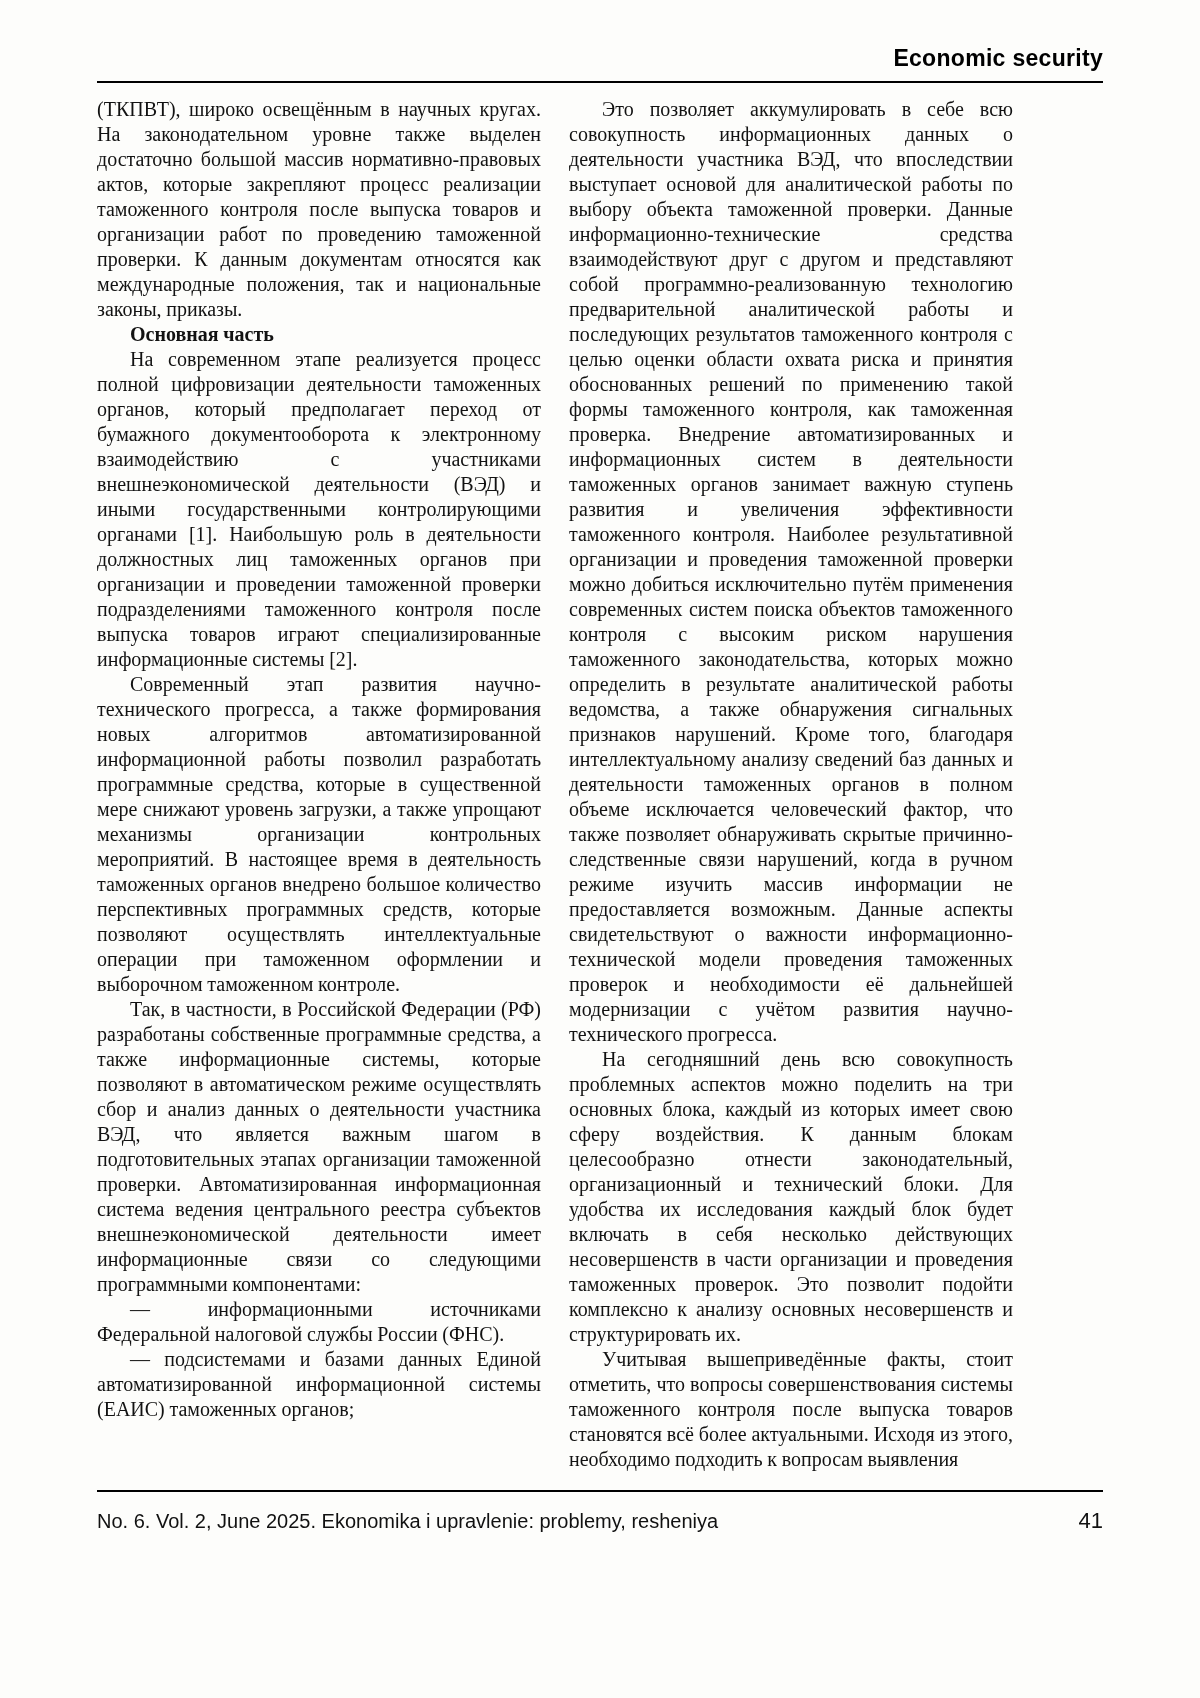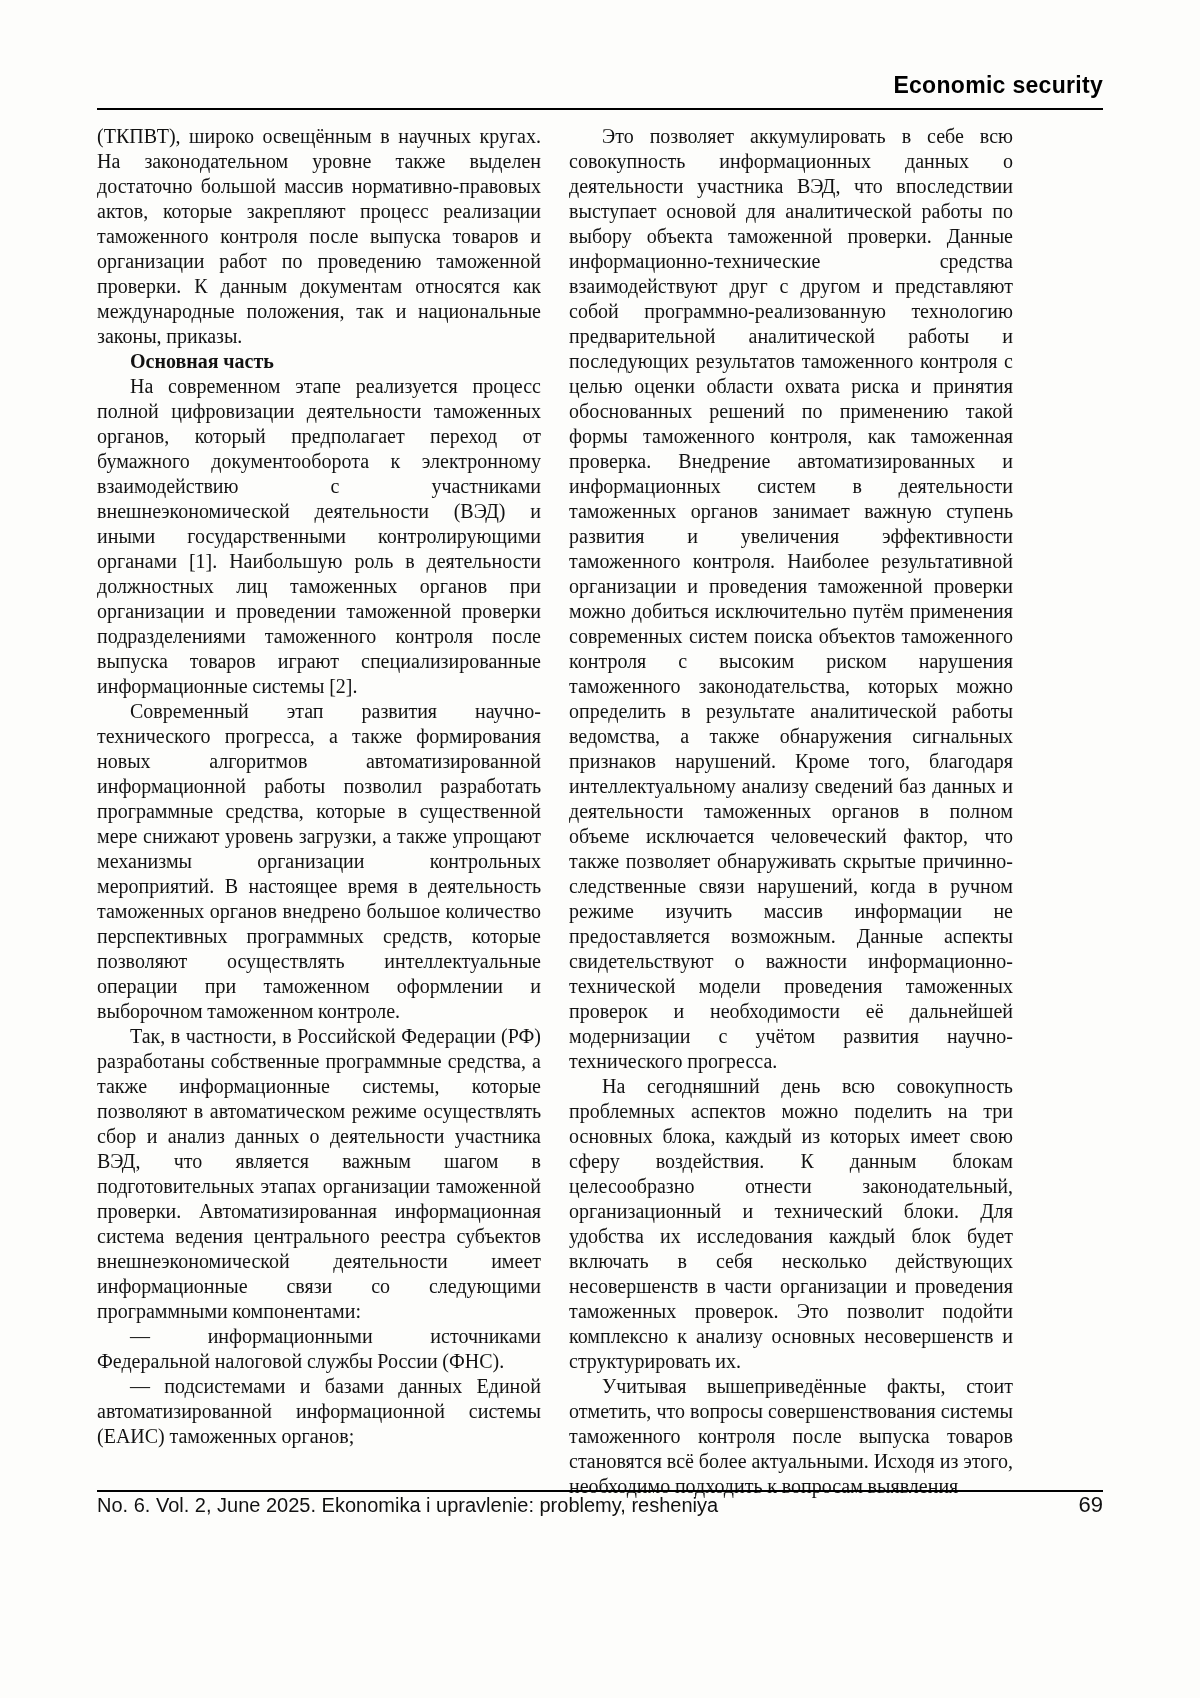--- a/index.html
+++ b/index.html
@@ -8,21 +8,21 @@
     width: 1200px;
     height: 1698px;
     font-family: "Liberation Serif", serif;
     color: #121212;
   }
   .page {
     position: relative;
     width: 1200px;
     height: 1698px;
     background: #fdfdfb;
-    padding: 72px 97px 0 97px;
+    padding: 45px 97px 0 97px;
     overflow: hidden;
   }
   .page-header { margin-bottom: 12px; }
   .running-head {
     text-align: right;
     font-family: "Liberation Sans", sans-serif;
     font-weight: 700;
     font-size: 23px;
     letter-spacing: 0.3px;
     color: #000;
@@ -54,21 +54,21 @@
   .page-footer {
     position: absolute;
     left: 97px;
     right: 97px;
     top: 1490px;
   }
   .footer-row {
     display: flex;
     justify-content: space-between;
     align-items: baseline;
-    margin-top: 0;
+    margin-top: 16px;
     font-family: "Liberation Sans", sans-serif;
   }
   .footer-citation { font-size: 20px; color: #111; }
   .footer-page-number { font-size: 22px; color: #111; }
 </style>
 </head>
 <body>
 
 <div class="page">
 
@@ -104,17 +104,17 @@
 
         <p class="para indent">Учитывая вышеприведённые факты, стоит отметить, что вопросы совершенствования системы таможенного контроля после выпуска товаров становятся всё более актуальными. Исходя из этого, необходимо подходить к вопросам выявления</p>
       </section>
 
   </main>
 
   <footer class="page-footer">
     <hr class="footer-rule">
     <div class="footer-row">
       <span class="footer-citation">No. 6. Vol. 2, June 2025. Ekonomika i upravlenie: problemy, resheniya</span>
-      <span class="footer-page-number">69</span>
+      <span class="footer-page-number">41</span>
     </div>
   </footer>
 
 </div>
 
 </body></html>

